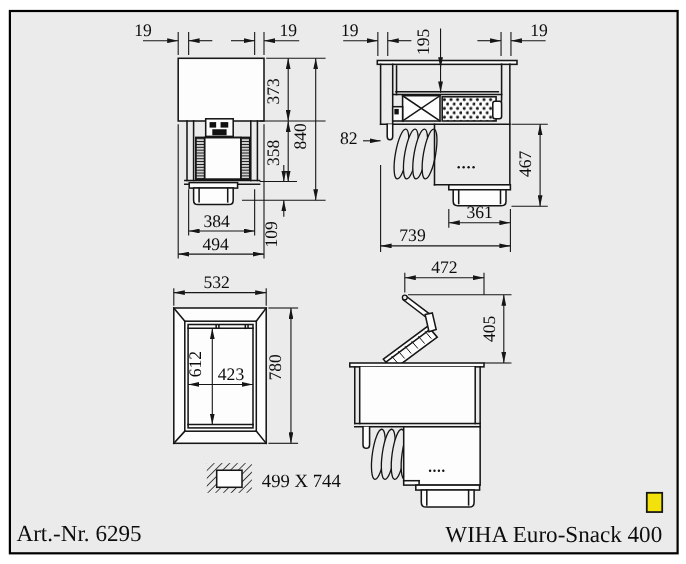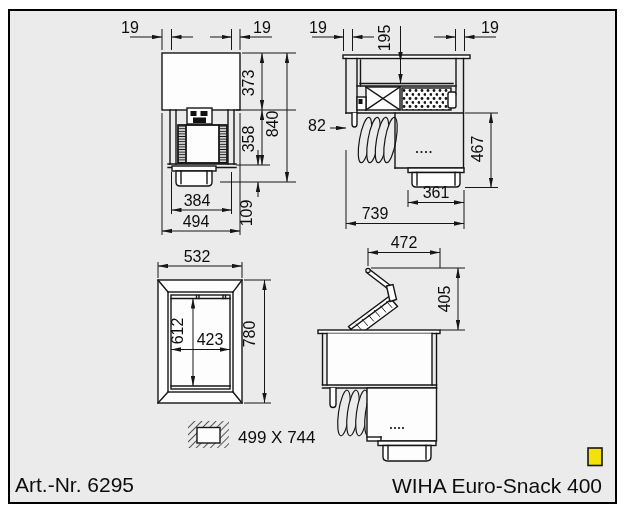--- a/index.html
+++ b/index.html
@@ -1,17 +1,17 @@
 <!DOCTYPE html>
 <html><head>
 <meta charset="utf-8">
 <style>
   html,body{margin:0;padding:0;background:#fff;}
   .stage{position:relative;width:624px;height:513px;background:#fff;overflow:hidden;
-         font-family:Liberation Sans, sans-serif;}
+         font-family:Liberation Serif, serif;}
   .frame{position:absolute;left:8px;top:9px;width:609px;height:495px;
          border:2px solid #000;background:#ebebeb;box-sizing:border-box;}
   svg{position:absolute;left:0;top:0;}
   .obj{stroke:#161616;stroke-width:1.4;fill:none;stroke-linecap:square;}
   .objw{stroke:#161616;stroke-width:1.4;fill:#fdfdfd;stroke-linecap:square;}
   .thin{stroke:#161616;stroke-width:0.9;fill:none;stroke-linecap:square;}
   .dim{stroke:#161616;stroke-width:1;fill:none;}
   text{fill:#0d0d0d;}
   .dimtxt{font-size:16px;}
   .cuttxt{font-size:17px;}

